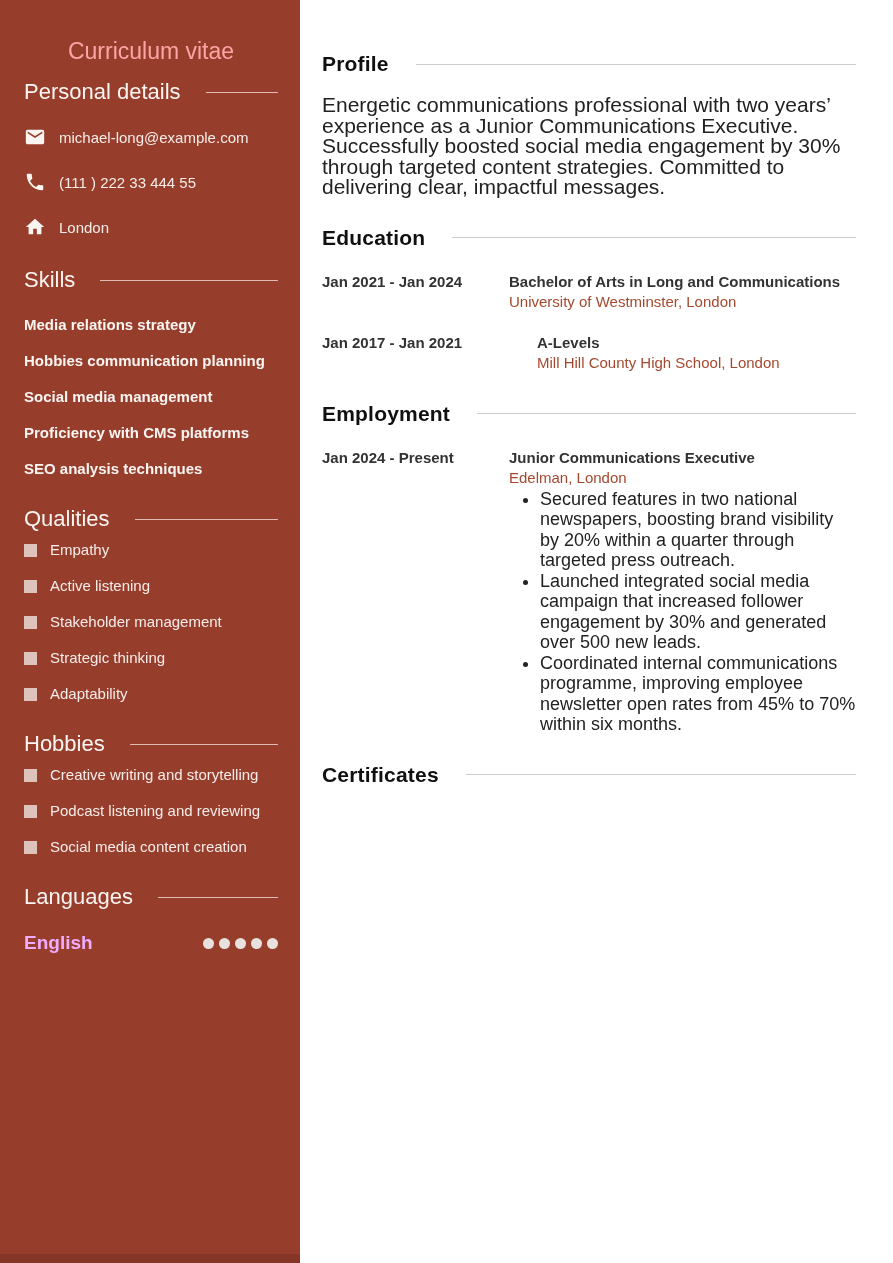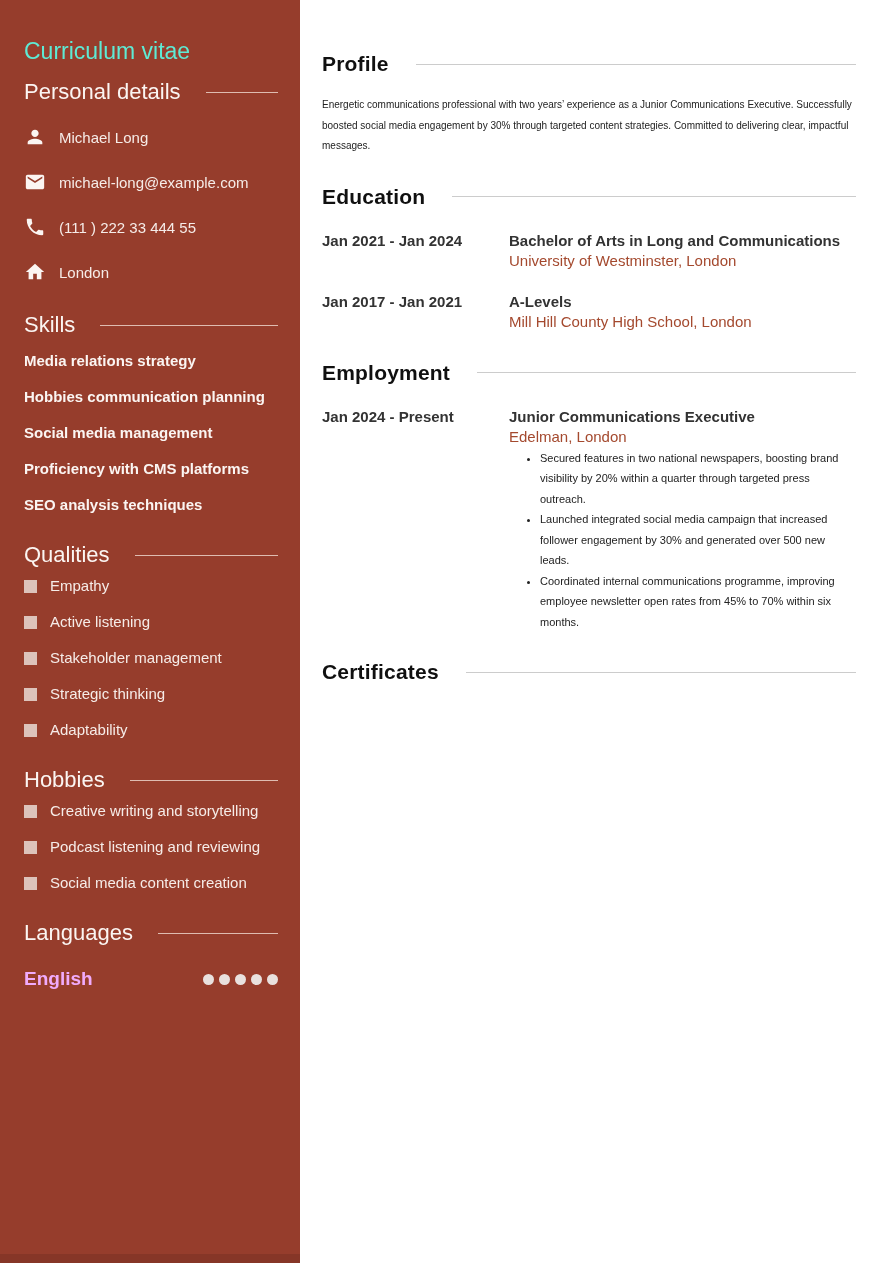--- a/index.html
+++ b/index.html
@@ -16,43 +16,43 @@
     background:#963d2c;
     box-sizing:border-box;
     padding:38px 22px 0 24px;
     color:#f6ece8;
   }
   .sidebar::after{
     content:"";position:absolute;left:0;bottom:0;width:100%;height:9px;
     background:rgba(0,0,0,0.10);
   }
   .cv-title{
-    font-size:23px;font-weight:400;color:#5eead4;
-    text-align:left;margin:0;
+    font-size:23px;font-weight:400;color:#fca5a5;
+    text-align:center;margin:0;
   }
   .side-heading{
     display:flex;align-items:center;
     font-size:22px;font-weight:400;color:#fbf5f2;
   }
   .side-heading .rule{
     flex:1;height:1px;background:#dfbcb1;margin-left:25px;
   }
   .mt-contact{margin-top:14px;}
   .mt-section{margin-top:29px;}
   .contact-list{margin-top:21px;}
   .contact-row{
     display:flex;align-items:center;
     margin-bottom:23px;font-size:15px;color:#f6ece8;
   }
   .contact-row .ico{
     width:22px;height:22px;margin-right:13px;flex:0 0 22px;
     color:#fbf5f2;display:flex;align-items:center;justify-content:center;
   }
   .contact-row .ico svg{width:22px;height:22px;fill:currentColor;}
-  .skill-list{margin-top:15px;}
+  .skill-list{margin-top:24px;}
   .skill-item{
     font-size:15px;font-weight:700;color:#fbf5f2;
     line-height:16px;margin-bottom:20px;
   }
   .check-list{margin-top:10px;}
   .check-row{
     display:flex;align-items:center;
     margin-bottom:20px;font-size:15px;color:#f6ece8;line-height:16px;
   }
   .check-row .sq{
@@ -71,63 +71,55 @@
     position:absolute;left:300px;top:12px;width:593px;height:1263px;
     box-sizing:border-box;
     padding:40px 37px 0 22px;
   }
   .m-heading{display:flex;align-items:center;}
   .m-heading .h{
     font-size:21px;font-weight:700;color:#101010;letter-spacing:0.2px;
   }
   .m-heading .rule{flex:1;height:1px;background:#cccccc;margin-left:27px;}
   .profile-text{
-    margin:19px 0 8px;font-size:10px;line-height:20.5px;color:#222222;
+    margin:19px 0 8px;font-size:21px;line-height:20.5px;color:#222222;
   }
   .section{margin-top:28px;}
   .entry{
     display:grid;grid-template-columns:187px 1fr;
     margin-top:22px;
   }
-  .entry + .entry{margin-top:20px;}
+  .entry + .entry{margin-top:20px;gap:28px;}
   .period{
     font-size:15px;font-weight:700;color:#333333;line-height:20.5px;
   }
   .entry-right{line-height:20.5px;}
   .entry-title{font-size:15px;font-weight:700;color:#333333;}
   .entry-sub{font-size:15px;color:#a4492e;}
   .bullets{
     margin:0;padding-left:31px;
-    font-size:11px;color:#222222;line-height:20.5px;
+    font-size:18px;color:#222222;line-height:20.5px;
   }
   .bullets li{margin:0;}
 </style>
 </head>
 <body>
 
 <div class="page">
 
   <aside class="sidebar">
 
     <h1 class="cv-title">Curriculum vitae</h1>
 
     <div class="side-heading mt-contact">
       <span>Personal details</span>
       <span class="rule"></span>
     </div>
 
     <div class="contact-list">
-      <div class="contact-row">
-        <span class="ico">
-          <svg viewBox="0 0 24 24">
-              <path d="M12 12c2.21 0 4-1.79 4-4s-1.79-4-4-4-4 1.79-4 4 1.79 4 4 4zm0 2c-2.67 0-8 1.34-8 4v2h16v-2c0-2.66-5.33-4-8-4z"></path>
-            </svg>
-        </span>
-        <span>Michael Long</span>
-      </div>
       <div class="contact-row">
         <span class="ico">
           <svg viewBox="0 0 24 24">
               <path d="M20 4H4c-1.1 0-2 .9-2 2v12c0 1.1.9 2 2 2h16c1.1 0 2-.9 2-2V6c0-1.1-.9-2-2-2zm0 4l-8 5-8-5V6l8 5 8-5v2z"></path>
             </svg>
         </span>
         <span>michael-long@example.com</span>
       </div>
       <div class="contact-row">
         <span class="ico">

